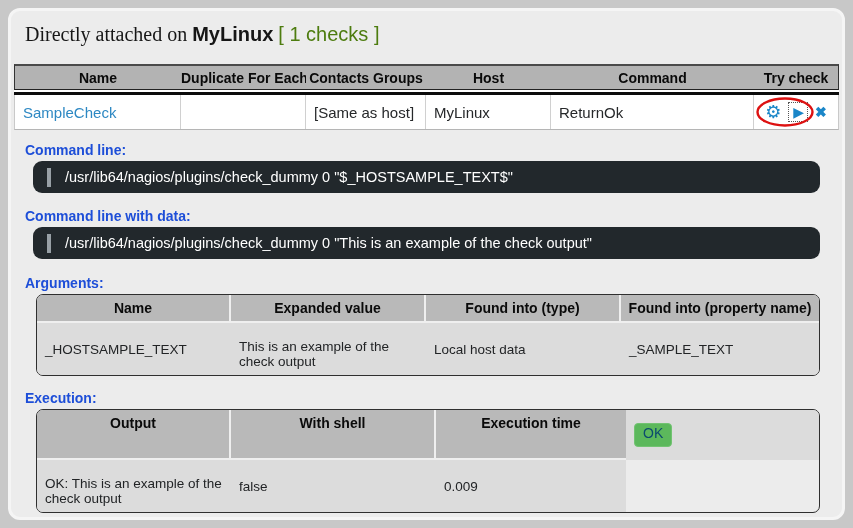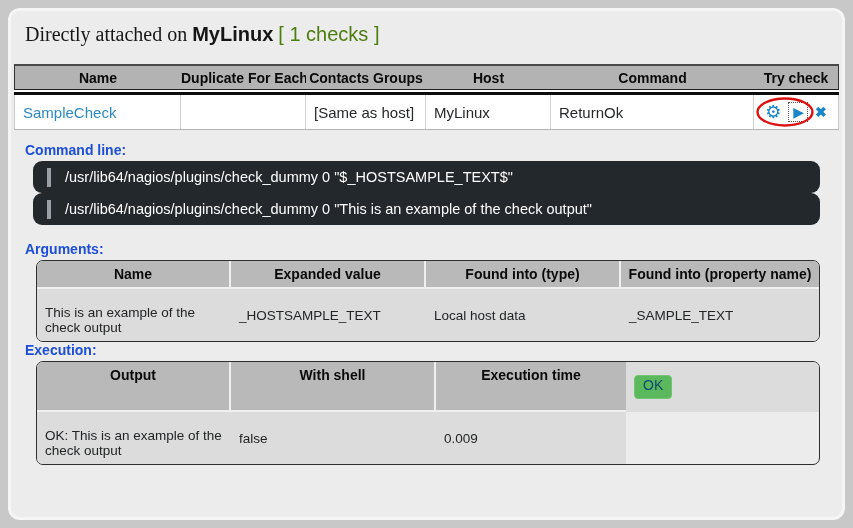--- a/index.html
+++ b/index.html
@@ -114,21 +114,21 @@
   
   .sec-label {
     margin: 0 0 3px 14px;
     font-size: 14px;
     font-weight: 700;
     color: #1d4ed8;
   }
   .ml-cmd1 { margin-top: 12px; }
   .ml-cmd2 { margin-top: 15px; }
   .ml-args { margin-top: 16px; }
-  .ml-exec { }
+  .ml-exec { margin-top: 14px; }
   
   .code-box {
     margin-left: 22px;
     width: 787px;
     height: 32px;
     background: #22282c;
     border-radius: 9px;
     display: flex;
     align-items: center;
   }
@@ -228,35 +228,36 @@
       </div>
     </div>
   </div>
 
   <div class="sec-label ml-cmd1">Command line:</div>
   <div class="code-box">
     <span class="code-accent"></span>
     <span class="code-text">/usr/lib64/nagios/plugins/check_dummy 0 "$_HOSTSAMPLE_TEXT$"</span>
   </div>
 
+  <div class="sec-label ml-cmd2">Command line with data:</div>
   <div class="code-box">
     <span class="code-accent"></span>
     <span class="code-text">/usr/lib64/nagios/plugins/check_dummy 0 "This is an example of the check output"</span>
   </div>
 
   <div class="sec-label ml-args">Arguments:</div>
   <div class="dtable args-grid">
     <div class="d-h">Name</div>
     <div class="d-h">Expanded value</div>
     <div class="d-h">Found into (type)</div>
     <div class="d-h last">Found into (property name)</div>
+    <div class="d-c">_HOSTSAMPLE_TEXT</div>
     <div class="d-c">
         <span class="wrap-word">This is an example of the check output</span>
       </div>
-    <div class="d-c">_HOSTSAMPLE_TEXT</div>
     <div class="d-c">Local host data</div>
     <div class="d-c">_SAMPLE_TEXT</div>
   </div>
 
   <div class="sec-label ml-exec">Execution:</div>
   <div class="dtable exec-grid">
     <div class="d-h">Output</div>
     <div class="d-h">With shell</div>
     <div class="d-h last">Execution time</div>
     <div class="d-c">

